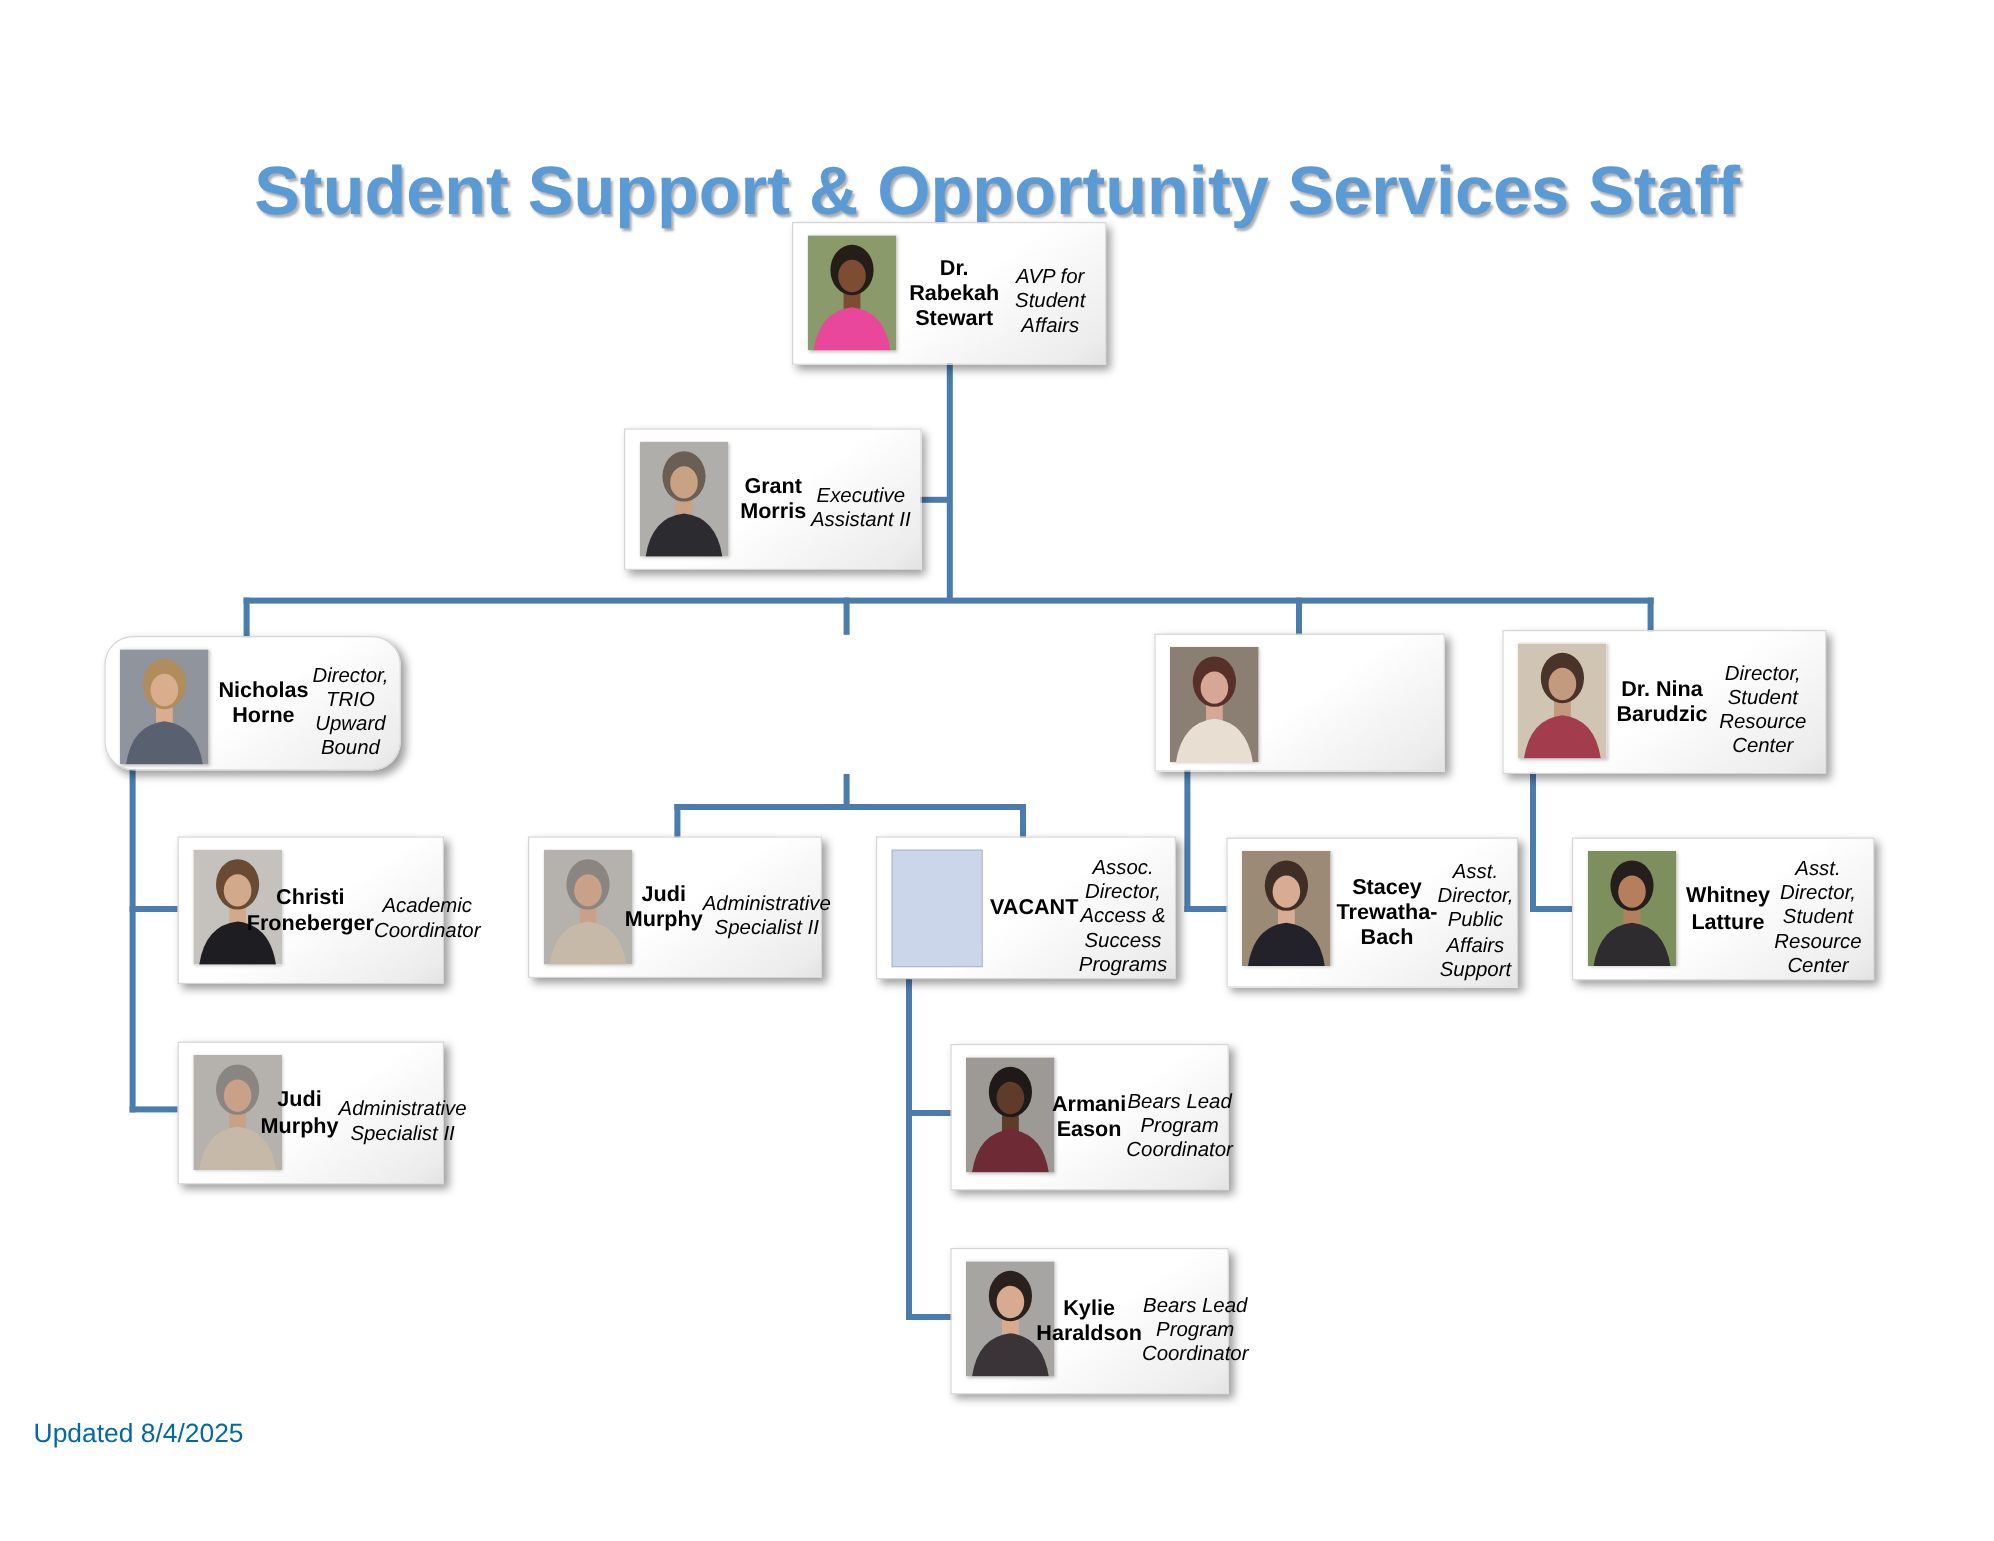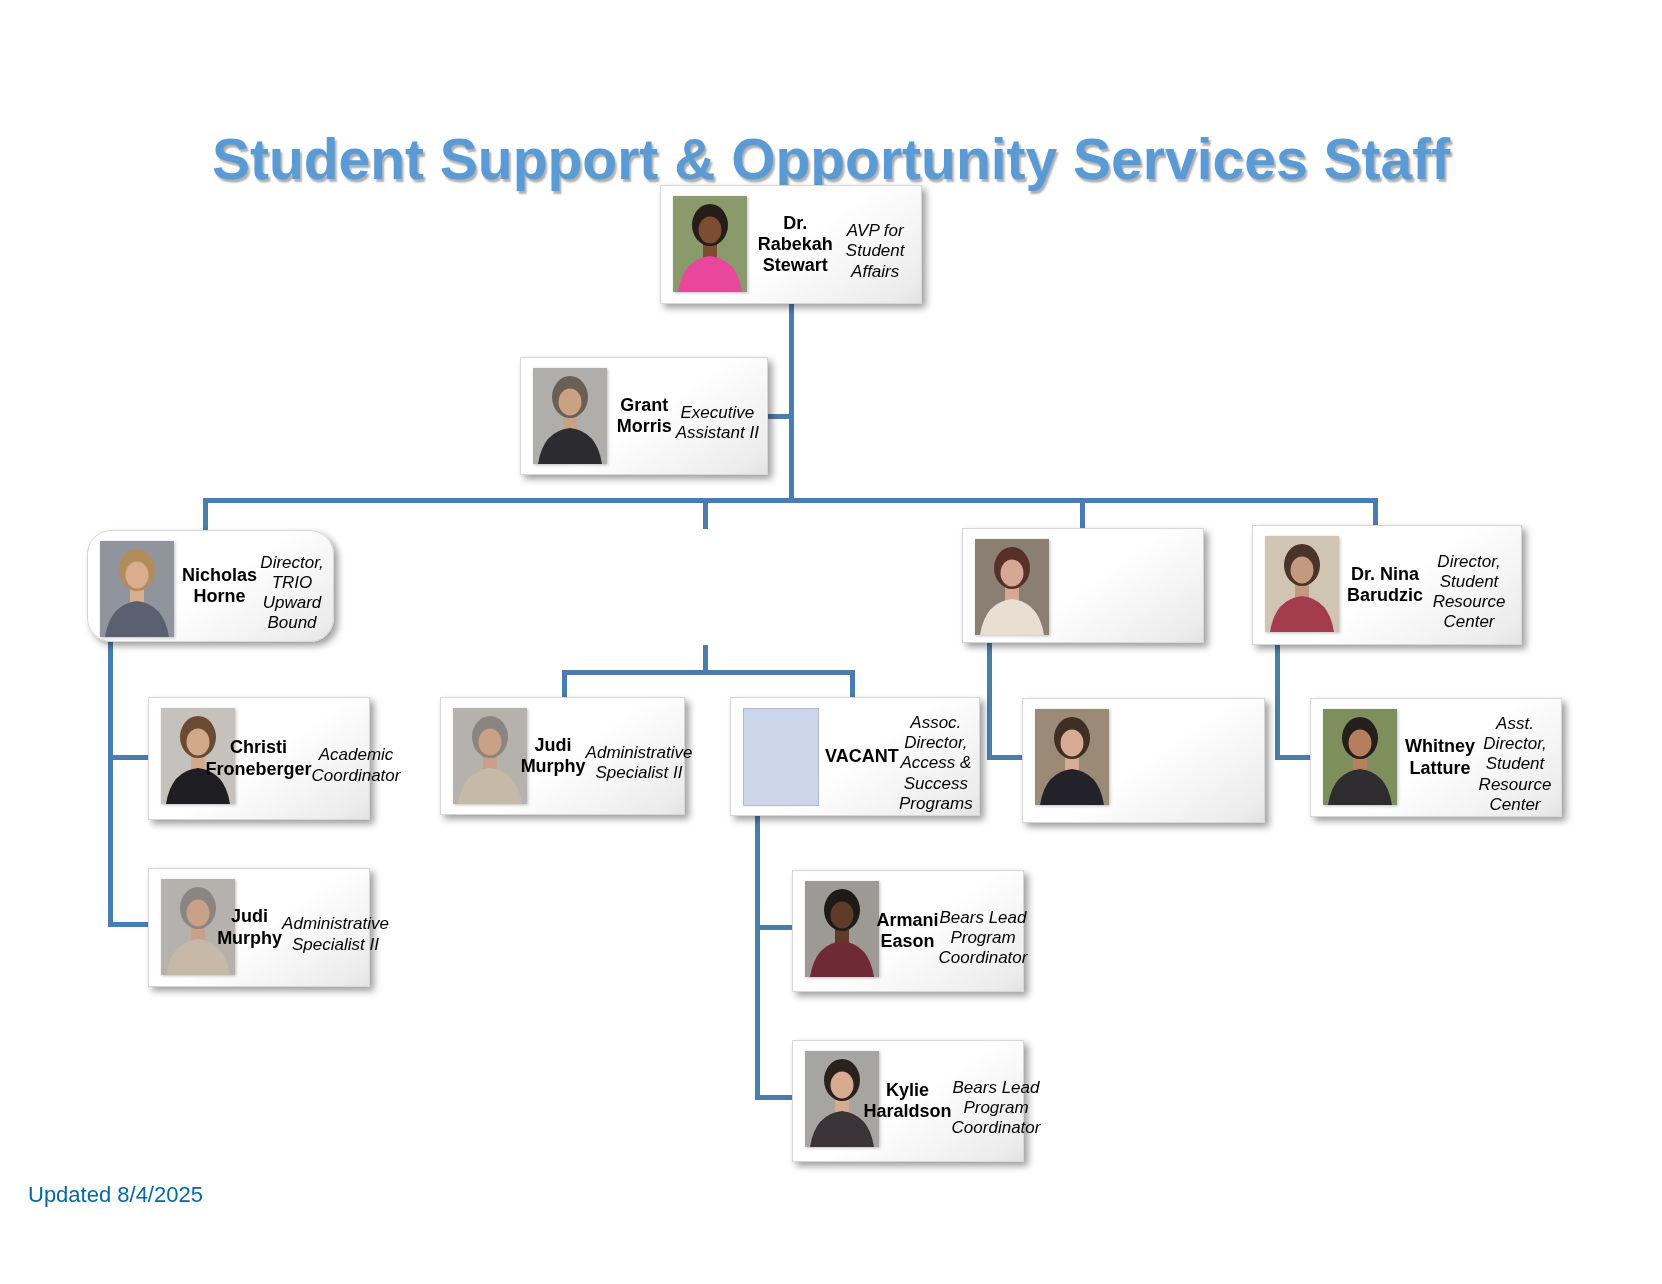--- a/index.html
+++ b/index.html
@@ -195,20 +195,24 @@
   <div class="card" id="card-stacey">
     <div class="photo">
         <svg viewBox="0 0 74 96" width="100%" height="100%" preserveAspectRatio="none">
           <rect width="74" height="96" fill="#9b8a76"></rect>
           <rect x="30" y="42" width="14" height="22" fill="#d8ab93"></rect>
           <path d="M5 96 Q10 63 37 60 Q64 63 69 96 Z" fill="#23222a"></path>
           <ellipse cx="37" cy="29" rx="18" ry="21" fill="#3f2e26"></ellipse>
           <ellipse cx="37" cy="34" rx="11.5" ry="13.5" fill="#d8ab93"></ellipse>
         </svg>
       </div>
+    <div class="ctext">
+        <div class="name">Stacey Trewatha-Bach</div>
+      <div class="role">Asst. Director, Public Affairs Support</div>
+      </div>
   </div>
 
   <div class="card" id="card-whitney">
     <div class="photo">
         <svg viewBox="0 0 74 96" width="100%" height="100%" preserveAspectRatio="none">
           <rect width="74" height="96" fill="#7e8f5e"></rect>
           <rect x="30" y="42" width="14" height="22" fill="#b57f5e"></rect>
           <path d="M5 96 Q10 63 37 60 Q64 63 69 96 Z" fill="#2e2c2e"></path>
           <ellipse cx="37" cy="29" rx="18" ry="21" fill="#241f1c"></ellipse>
           <ellipse cx="37" cy="34" rx="11.5" ry="13.5" fill="#b57f5e"></ellipse>

